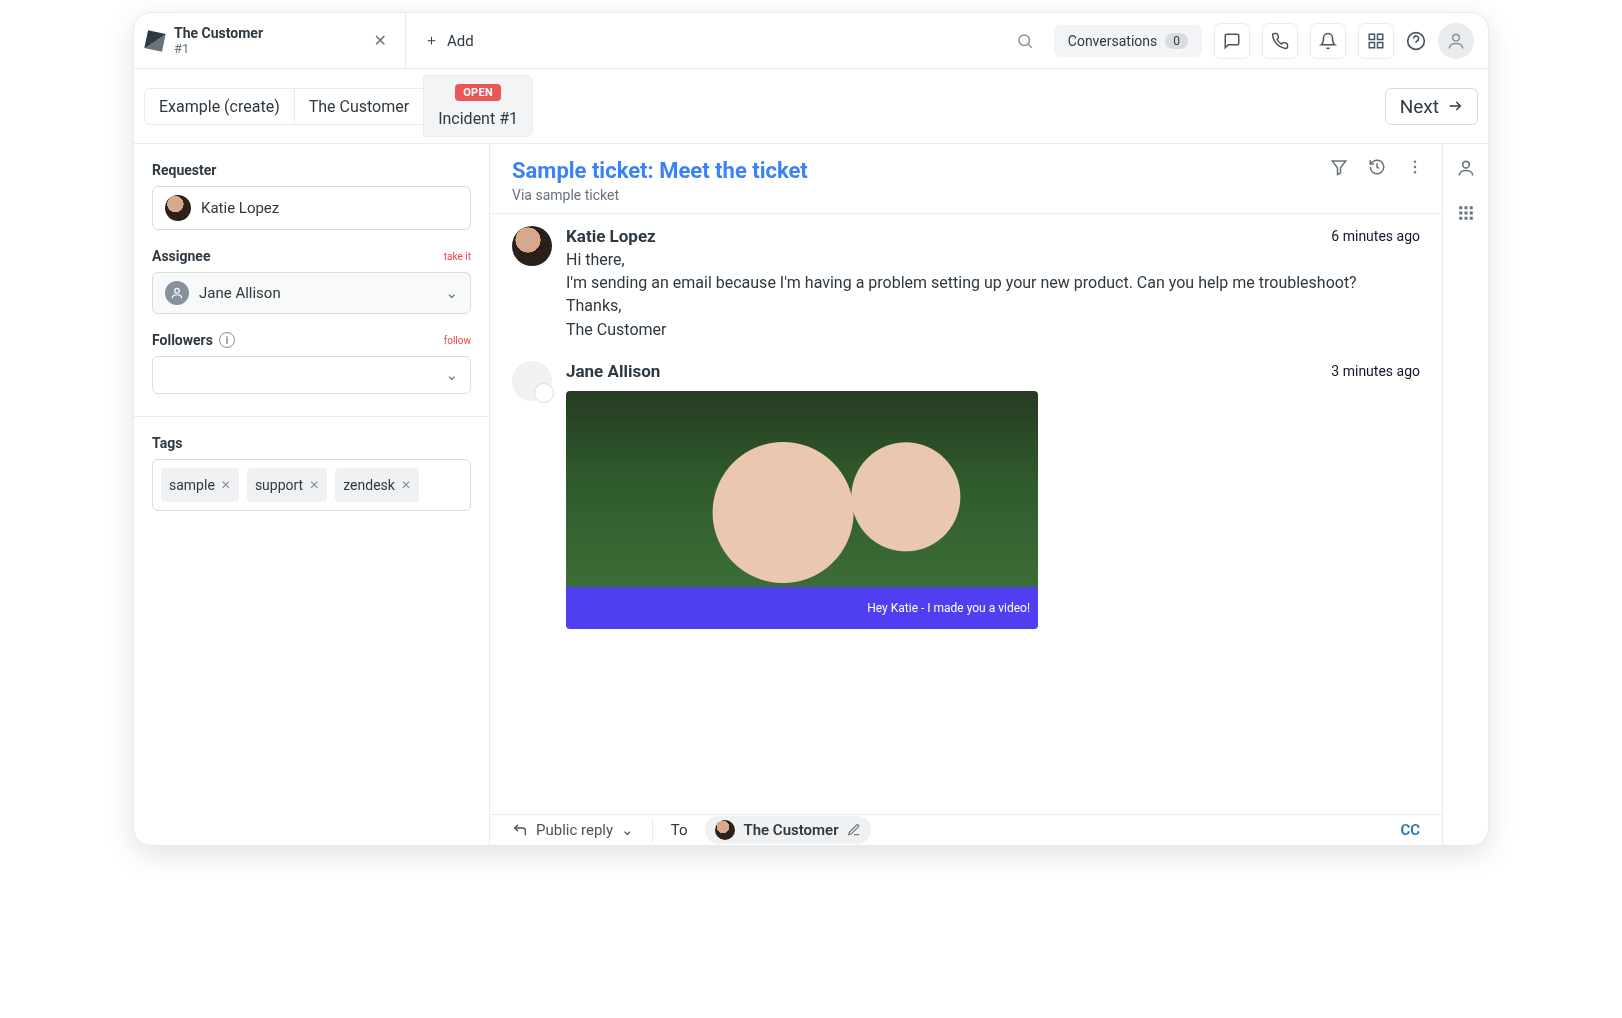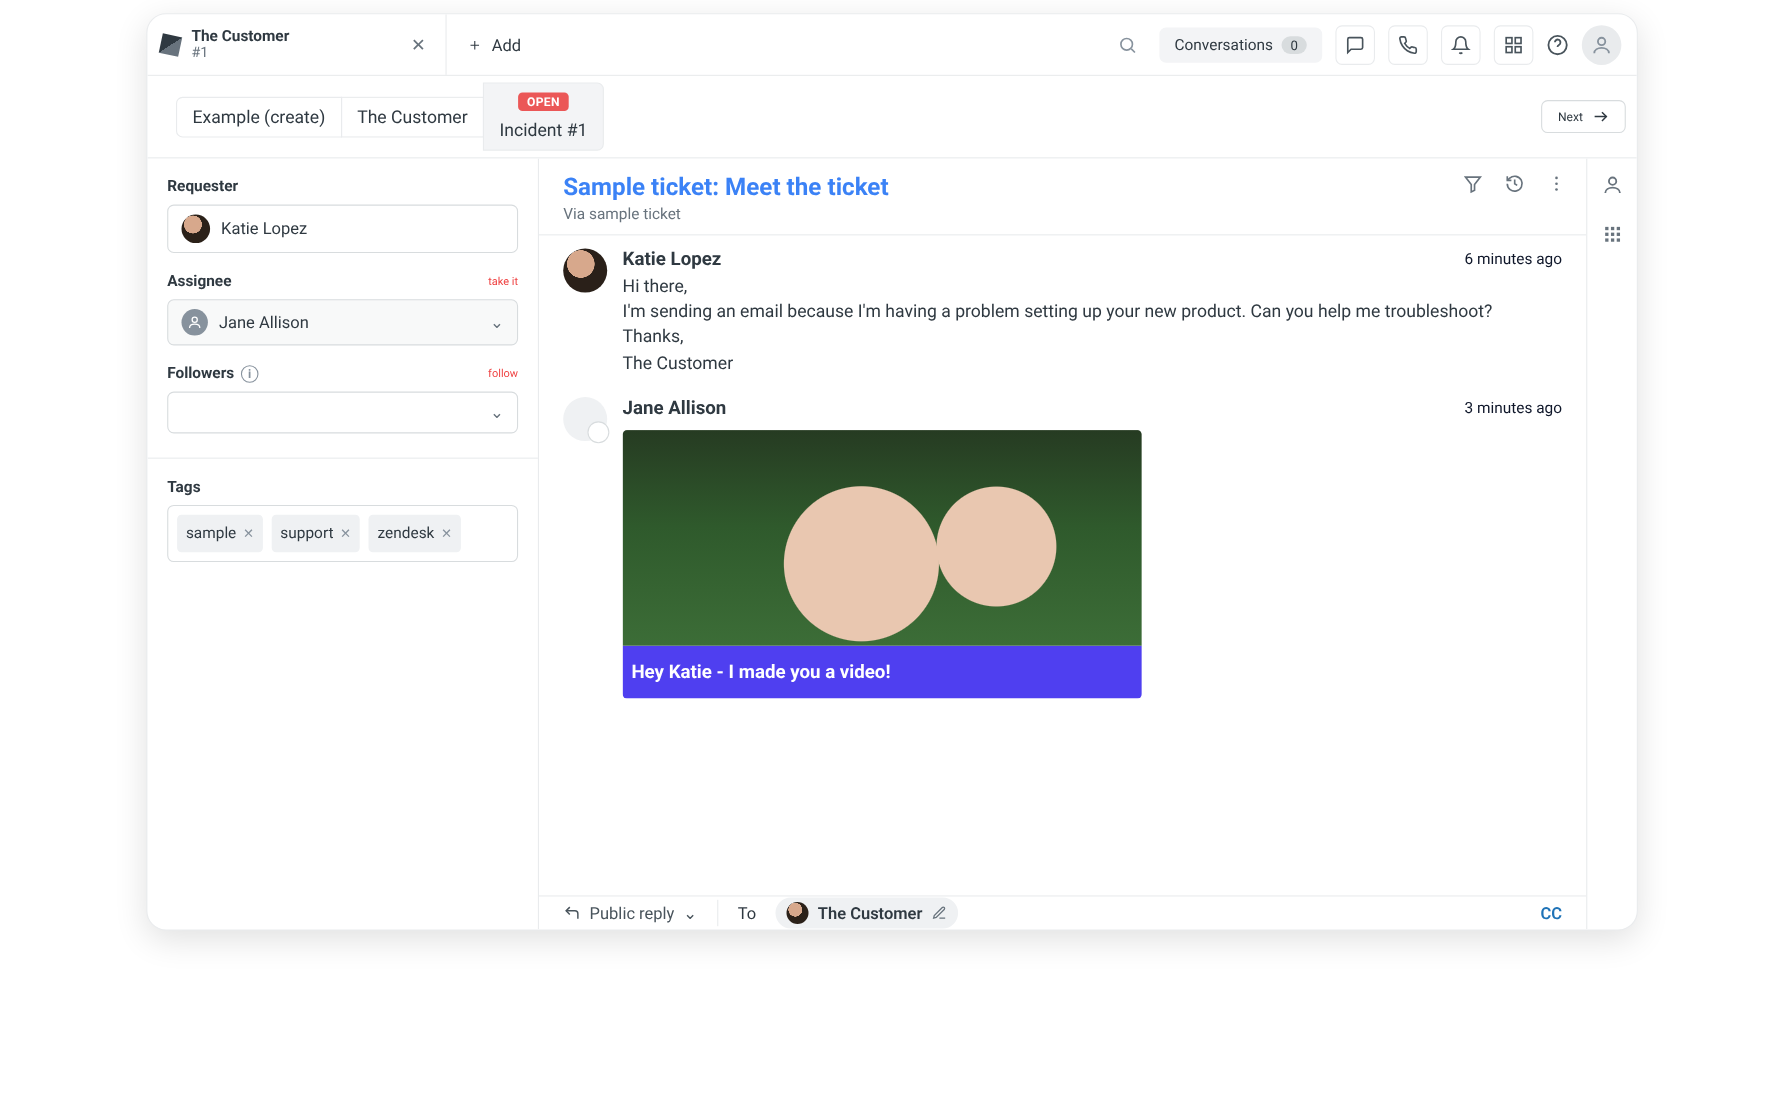--- a/index.html
+++ b/index.html
@@ -77,36 +77,36 @@
   
   .tabsrow {
     display:flex; align-items:center;
     border-bottom:1px solid #e9ebed; padding:6px 10px;
     gap:0;
   }
   .crumb {
     border:1px solid #e9ebed; padding:8px 14px; font-size:16px;
     border-radius:6px 0 0 6px; margin-left:-1px; color:#2f3941; cursor:pointer;
   }
-  .crumb:first-child{ border-radius:6px 0 0 6px; margin-left:16px;}
+  .crumb:first-child{ border-radius:6px 0 0 6px; margin-left:0;}
   .crumb.middle{ border-radius:0;}
   .crumb.active{
     border-radius:0 6px 6px 0;
     background:#f3f4f6;
     display:flex; align-items:center; gap:8px;flex-direction:column;
   }
   .open-badge{
     background:#eb5757; color:#fff; font-weight:700; font-size:11px;
     padding:2px 8px; border-radius:4px; letter-spacing:0.3px;
   }
   .next-btn{
     margin-left:auto;
     border:1px solid #d8dcde; border-radius:6px;
     padding:6px 14px; display:flex; align-items:center; gap:8px;
-    font-size:11px; cursor:pointer; color:#2f3941;
+    font-size:19px; cursor:pointer; color:#2f3941;
   }
   
   .body { flex:1; display:flex; overflow:hidden;}
   
   .sidebar {
     width:356px; border-right:1px solid #e9ebed;
     padding:18px 18px; display:flex; flex-direction:column; gap:18px;
   }
   .field-label{
     font-size:14px; font-weight:700; color:#2f3941;
@@ -171,22 +171,22 @@
   .assign-link{color:#1f73b7;font-size:15px;cursor:pointer;margin-top:2px;}
   .video-card{margin-top:10px;width:472px;border-radius:4px;overflow:hidden;}
   .video-img{
     height:196px;background:
       radial-gradient(circle at 46% 62%, #e9c7b0 0 70px, transparent 71px),
       radial-gradient(circle at 72% 54%, #e9c7b0 0 54px, transparent 55px),
       linear-gradient(180deg,#263b22 0%, #2f5a2c 45%, #3c6d37 100%);
     position:relative;
   }
   .video-bar{
-    background:#4f3ff0;color:#fff;text-align:left;
-    padding:14px 8px;font-size:17px;font-weight:700;
+    background:#4f3ff0;color:#fff;text-align:right;
+    padding:14px 8px;font-size:12px;font-weight:400;
   }
   .watch{color:#1f73b7;font-size:16px;margin-top:6px;cursor:pointer;}
   
   .compose{
     border-top:1px solid #e9ebed; padding:1px 22px;
     display:flex;align-items:center;gap:18px;font-size:15px;color:#2f3941;
   }
   .reply-toggle{display:flex;align-items:center;gap:8px;cursor:pointer;color:#49545c;}
   .compose .divider{width:1px;height:24px;background:#e9ebed;}
   .to-chip{

